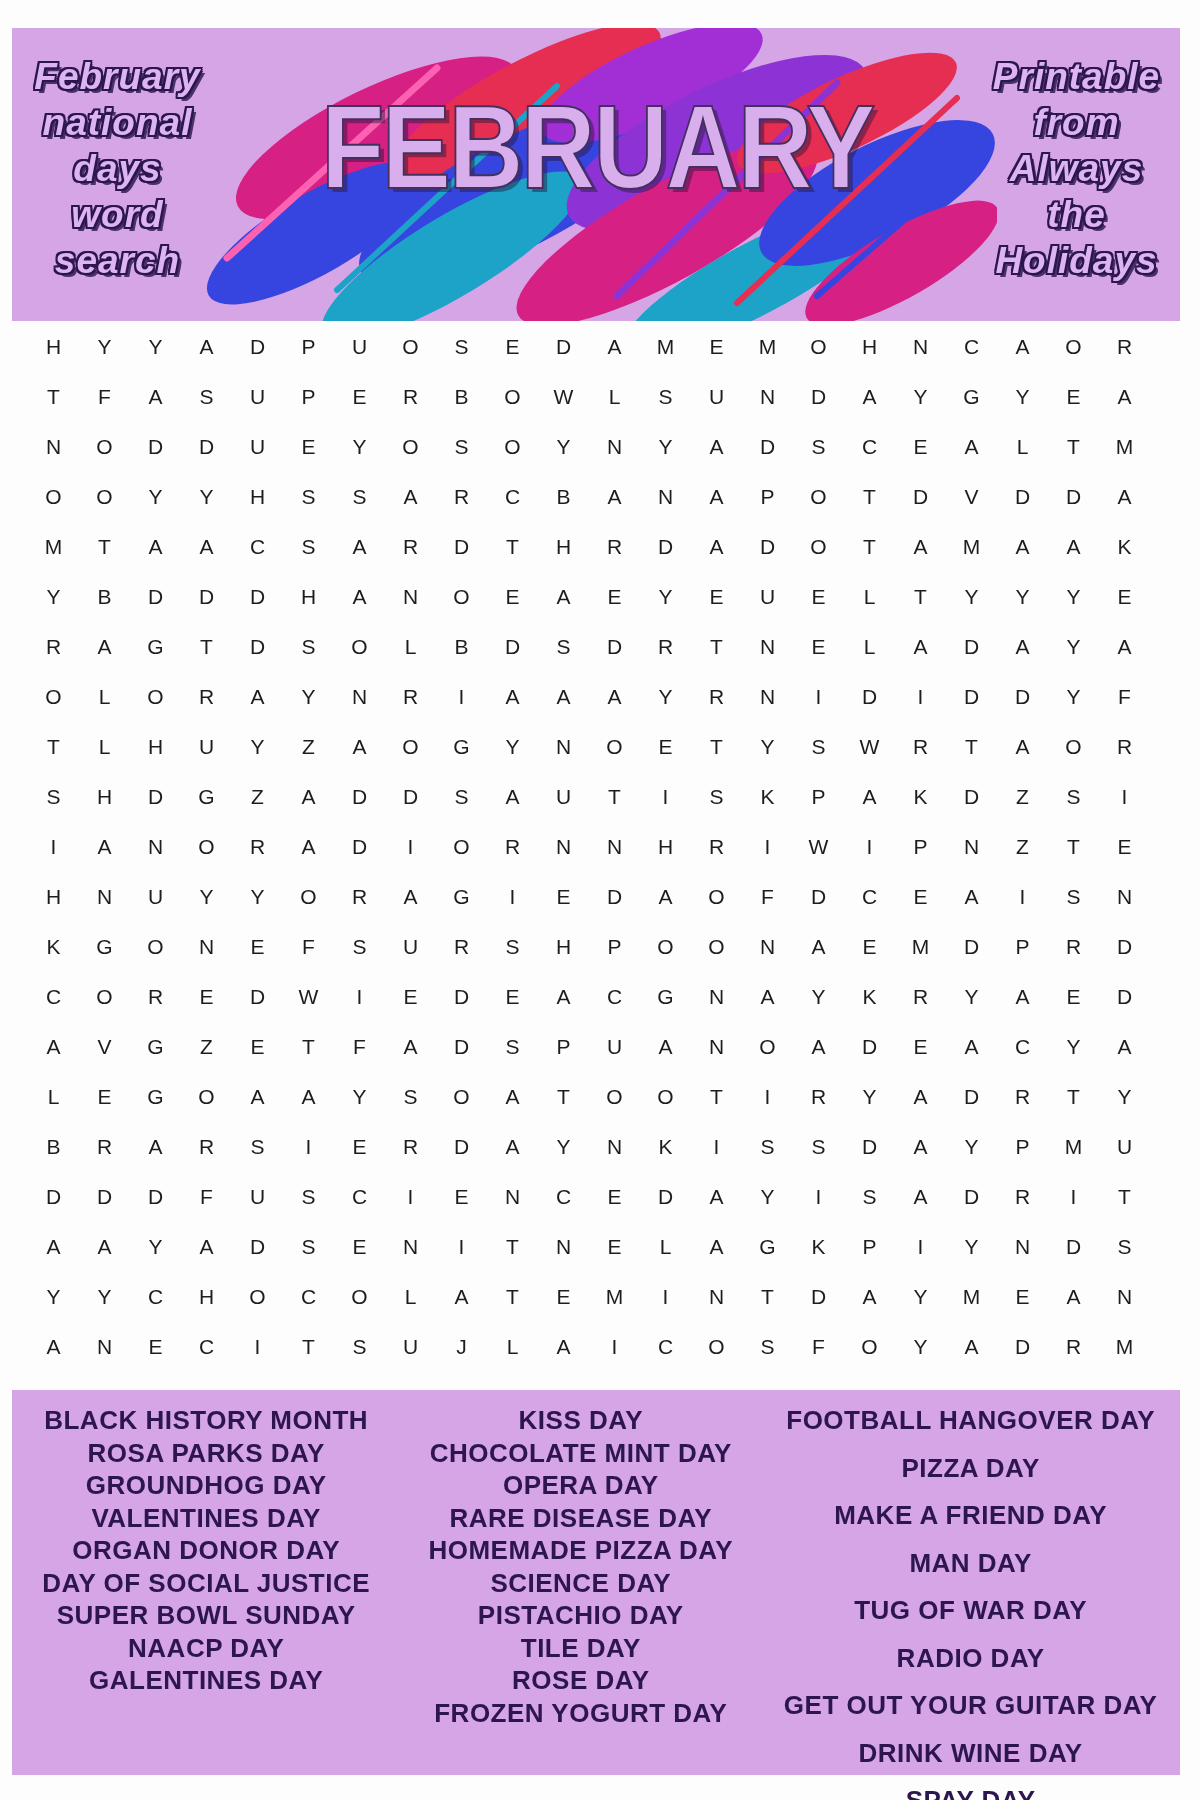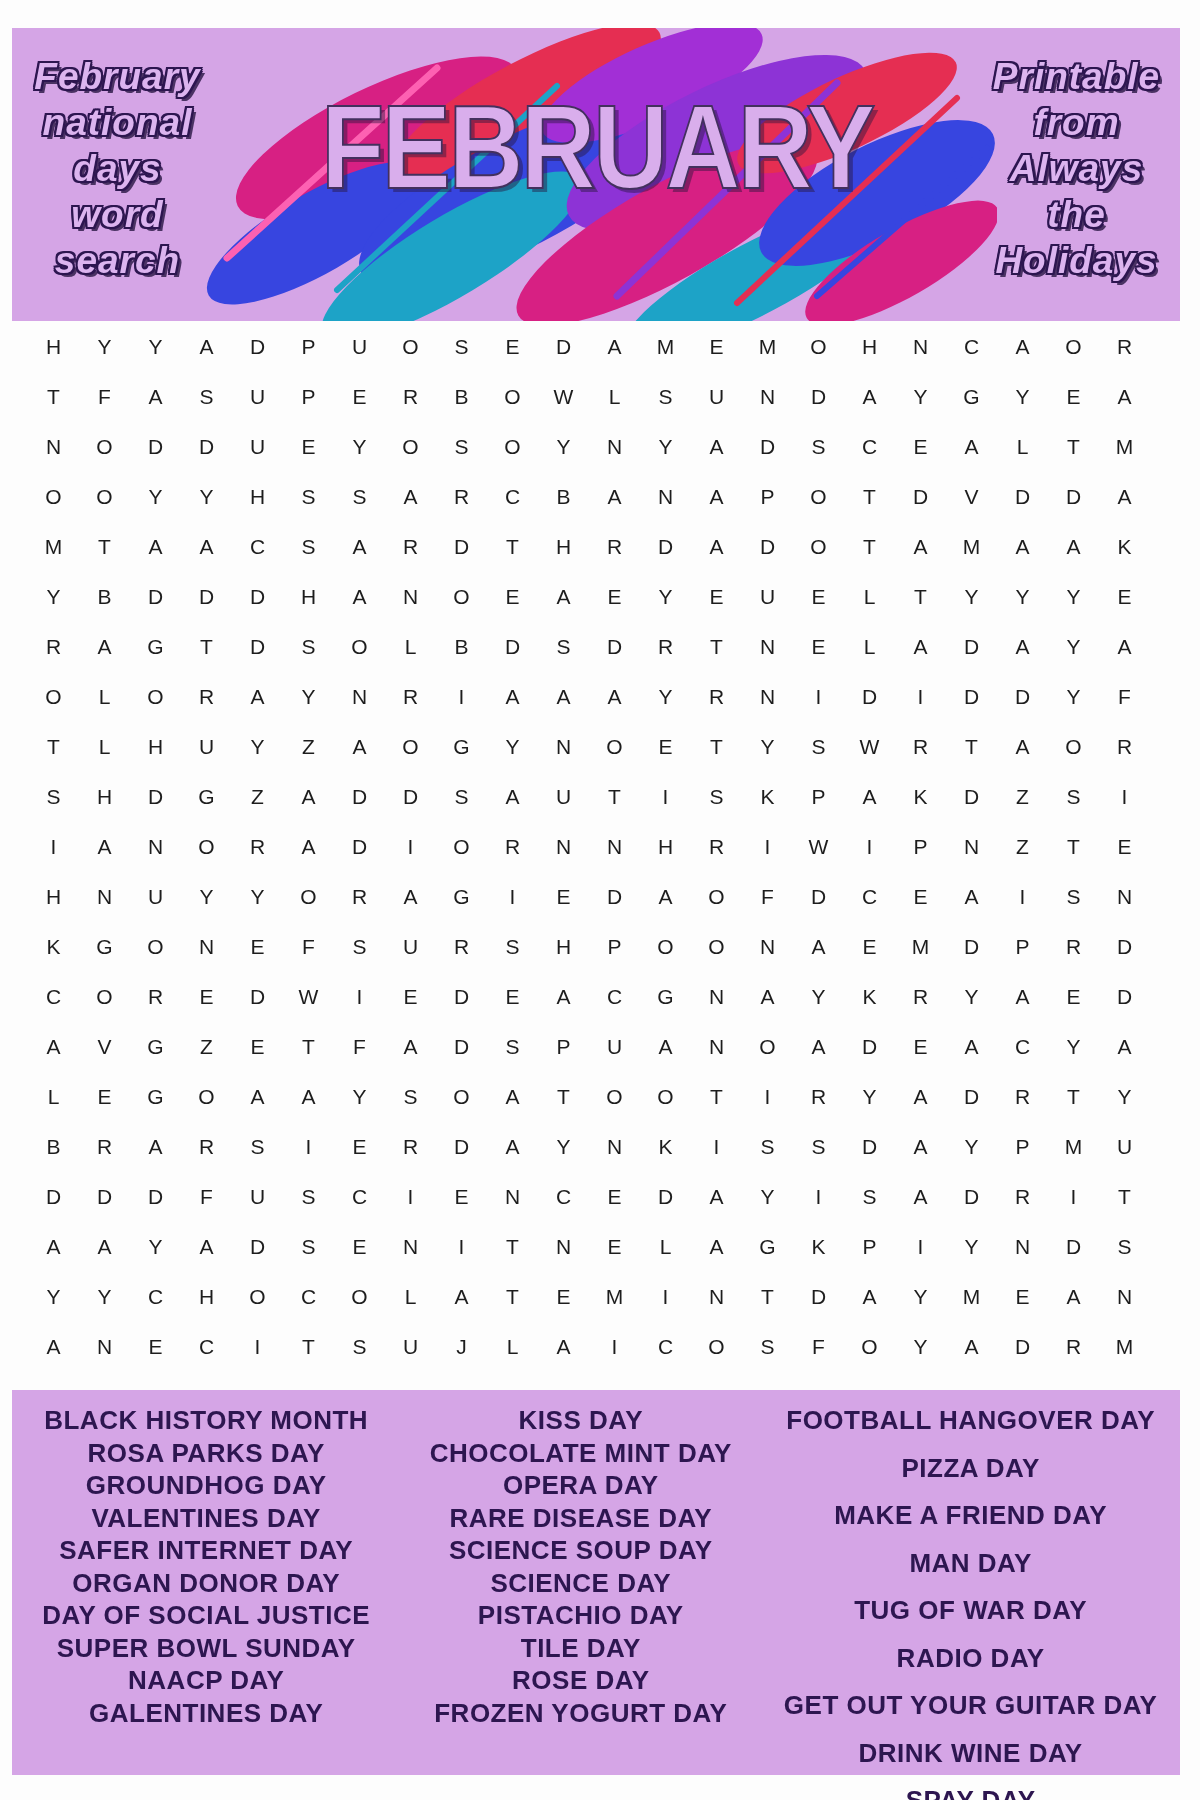--- a/index.html
+++ b/index.html
@@ -608,33 +608,32 @@
     <div class="cell">R</div>
     <div class="cell">M</div>
   </div>
 
 <div class="word-list">
   <div class="word-col word-col-1">
       <div class="word">BLACK HISTORY MONTH</div>
       <div class="word">ROSA PARKS DAY</div>
       <div class="word">GROUNDHOG DAY</div>
       <div class="word">VALENTINES DAY</div>
-      <div class="word">SAFER INTERNET DAY</div>
       <div class="word">ORGAN DONOR DAY</div>
       <div class="word">DAY OF SOCIAL JUSTICE</div>
       <div class="word">SUPER BOWL SUNDAY</div>
       <div class="word">NAACP DAY</div>
       <div class="word">GALENTINES DAY</div>
     </div>
   <div class="word-col word-col-2">
       <div class="word">KISS DAY</div>
       <div class="word">CHOCOLATE MINT DAY</div>
       <div class="word">OPERA DAY</div>
       <div class="word">RARE DISEASE DAY</div>
-      <div class="word">SCIENCE SOUP DAY</div>
+      <div class="word">HOMEMADE PIZZA DAY</div>
       <div class="word">SCIENCE DAY</div>
       <div class="word">PISTACHIO DAY</div>
       <div class="word">TILE DAY</div>
       <div class="word">ROSE DAY</div>
       <div class="word">FROZEN YOGURT DAY</div>
     </div>
   <div class="word-col word-col-3">
       <div class="word">FOOTBALL HANGOVER DAY</div>
       <div class="word">PIZZA DAY</div>
       <div class="word">MAKE A FRIEND DAY</div>

